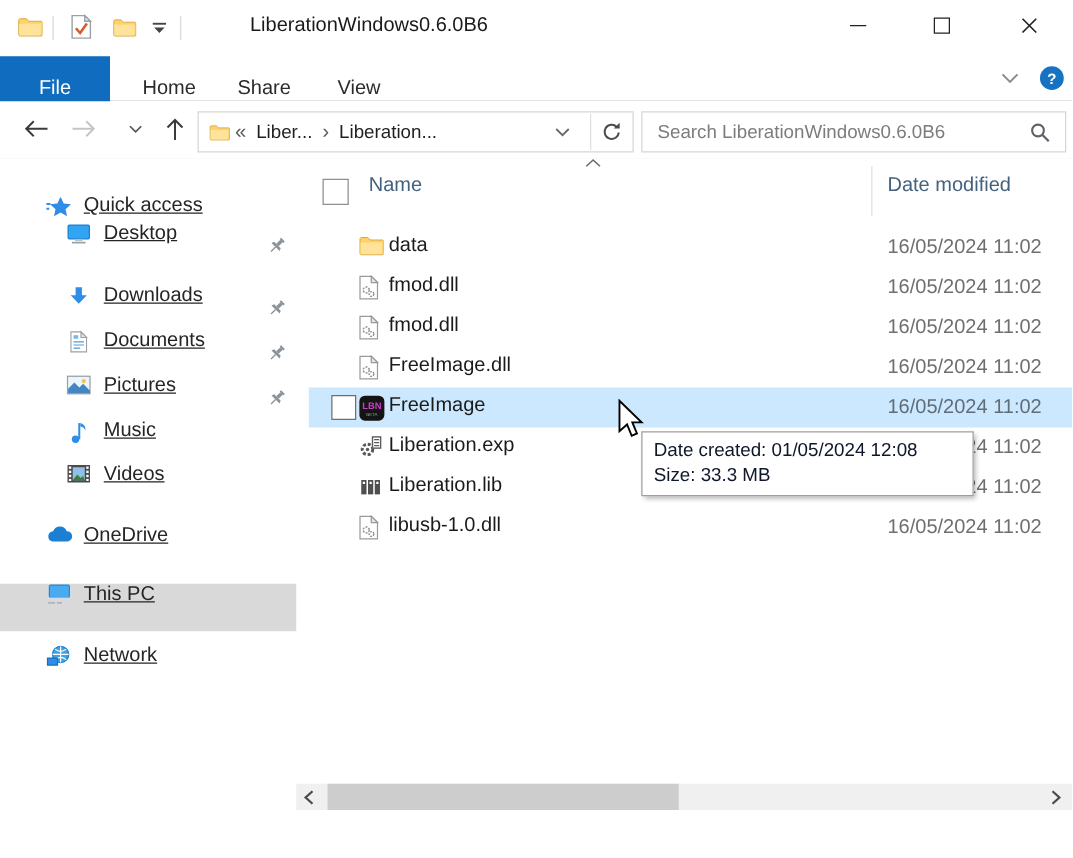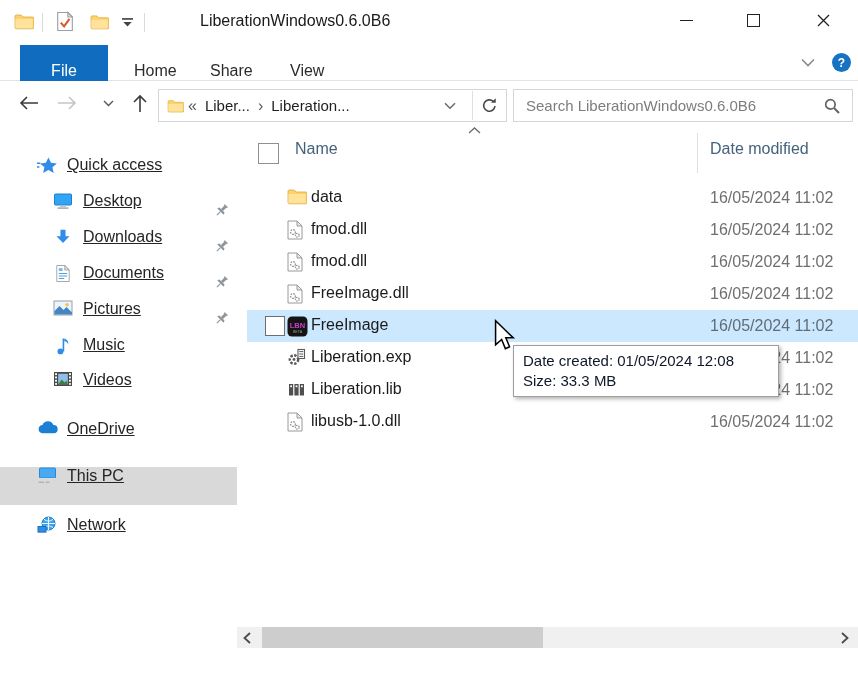--- a/index.html
+++ b/index.html
@@ -11,21 +11,21 @@
   
   .titlebar{position:absolute;left:0;top:0;width:858px;height:45px;background:#fff;}
   .qat-sep{position:absolute;top:13px;width:1px;height:19px;background:#d9d9d9;}
   .win-title{position:absolute;left:155px;top:12px;font-size:16px;color:#1a1a1a;white-space:nowrap;margin-left:45px;}
   .winctl{position:absolute;top:0;width:46px;height:40px;display:flex;align-items:center;justify-content:center;}
   .min-glyph{width:13px;height:0;border-top:1.5px solid #222;}
   .max-glyph{width:11px;height:11px;border:1.3px solid #222;}
 
   
   .tabrow{position:absolute;left:0;top:45px;width:858px;height:35px;background:#fff;border-bottom:1px solid #e3e3e3;}
-  .tab{position:absolute;top:0;height:51px;display:flex;align-items:center;justify-content:center;font-size:16px;color:#2b2b2b;padding:0 18px;margin-left:20px;}
+  .tab{position:absolute;top:0;height:51px;display:flex;align-items:center;justify-content:center;font-size:16px;color:#2b2b2b;padding:0 18px;}
   .tab.file{left:0;width:88px;padding:0;background:#0f6cbf;color:#fff;}
   .help-circle{position:absolute;left:832px;top:8px;width:19px;height:19px;border-radius:50%;background:#1673c4;color:#fff;
     font-size:12px;font-weight:bold;display:flex;align-items:center;justify-content:center;}
 
   
   .toolbar{position:absolute;left:0;top:81px;width:858px;height:46px;background:#fff;border-bottom:1px solid #e5e5e5;}
   .navbtn{position:absolute;top:6px;width:32px;height:32px;display:flex;align-items:center;justify-content:center;font-size:19px;}
   .addrbox{position:absolute;left:158px;top:8px;width:347px;height:31px;border:1px solid #d6d6d6;background:#fff;display:flex;align-items:center;}
   .crumb{font-size:15px;color:#1f1f1f;white-space:nowrap;padding:0 4px;}
   .crumb-sep{font-size:16px;color:#5a5a5a;padding:0 4px;}
@@ -199,21 +199,21 @@
     <div class="side-item lvl0" style="top:29px">
       <span class="sicon">
         <svg width="20" height="20" viewBox="0 0 21 20">
             <path d="M12 1l2.7 5.6 6.1.7-4.6 4.1 1.3 6-5.5-3.1-5.5 3.1 1.3-6-4.6-4.1 6.1-.7z" fill="#2f8ce8"></path>
             <path d="M0 7h3.5M0 11h2.5" stroke="#2f8ce8" stroke-width="1.6"></path>
           </svg>
       </span>
       <span>Quick access</span>
     </div>
 
-    <div class="side-item lvl1" style="top:65px">
+    <div class="side-item lvl1" style="top:51px">
       <span class="sicon">
         <svg width="20" height="18" viewBox="0 0 20 18">
             <rect x="1.5" y="2" width="17" height="11" rx="1" fill="#31a5f3" stroke="#1b7fd0"></rect>
             <rect x="7" y="13.4" width="6" height="1.5" fill="#b9c2c9"></rect>
             <rect x="4.5" y="15.4" width="11" height="1.4" fill="#97a3ab"></rect>
           </svg>
       </span>
       <span>Desktop</span>
       <span class="pin">
         <svg width="15" height="15" viewBox="0 0 14 14">

